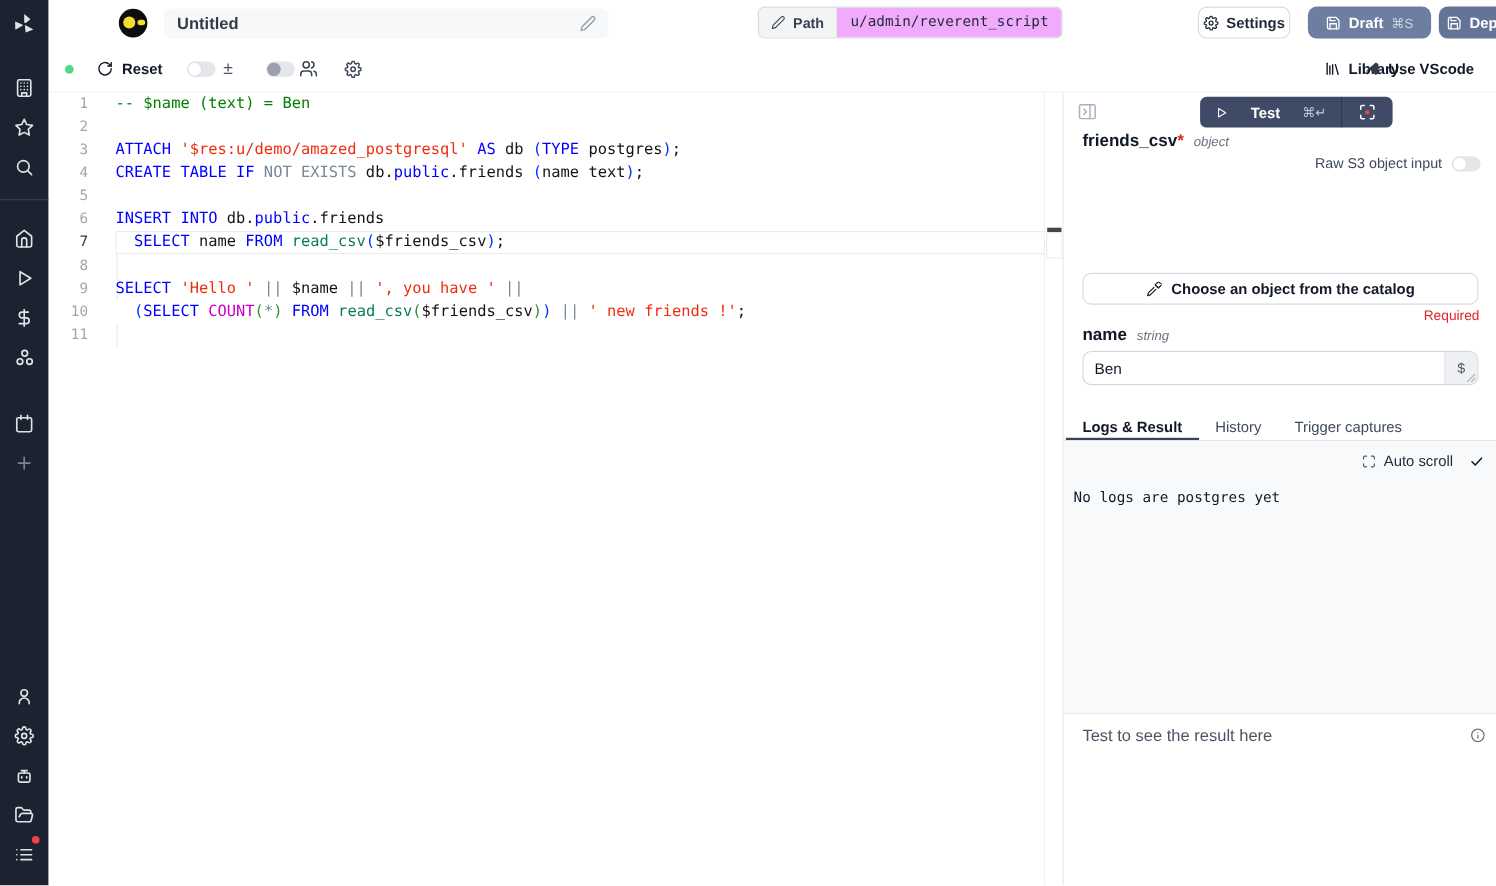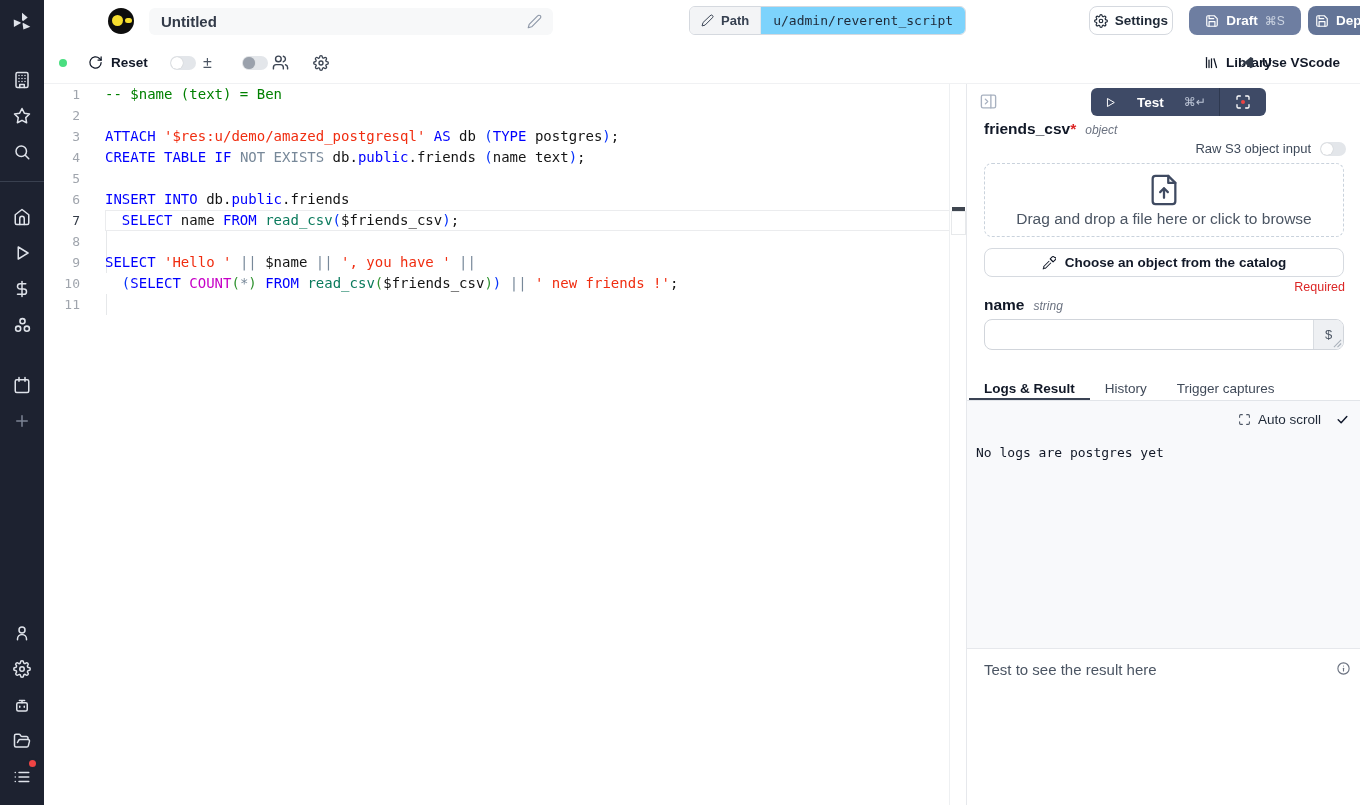--- a/index.html
+++ b/index.html
@@ -19,21 +19,21 @@
   
   .topbar { position:absolute; left:44px; top:0; right:0; height:42px; background:#fff; }
   .duck { position:absolute; left:64px; top:8px; width:26px; height:26px; border-radius:50%; background:#0d0d0d; }
   .duck .eye { position:absolute; left:4px; top:7px; width:11px; height:11px; border-radius:50%; background:#f5dd2e; }
   .duck .bill { position:absolute; left:17px; top:10px; width:7px; height:5px; border-radius:3px; background:#f5dd2e; }
   .titlebox { position:absolute; left:105px; top:8px; width:404px; height:27px; background:#f7f8f9; border-radius:6px; display:flex; align-items:center; padding:0 12px; }
   .titlebox .t { font-size:15px; font-weight:700; color:#333b49; }
   .titlebox .pencil { position:absolute; right:11px; top:6px; color:#8d97a7; }
   .pathgrp { position:absolute; left:645px; top:6px; height:29px; display:flex; border:1px solid #d5d9df; border-radius:6px; overflow:hidden; }
   .pathgrp .seg1 { display:flex; align-items:center; gap:7px; padding:0 11px; background:#f3f4f6; color:#374151; font-size:13px; font-weight:600; border-right:1px solid #e3e6ea; }
-  .pathgrp .seg2 { display:flex; align-items:center; padding:0 12px; background:#7dd3fc; font-family:"DejaVu Sans Mono",monospace; font-size:13px; color:#1f2937; }
+  .pathgrp .seg2 { display:flex; align-items:center; padding:0 12px; background:#f0abfc; font-family:"DejaVu Sans Mono",monospace; font-size:13px; color:#1f2937; }
   .btn { display:flex; align-items:center; justify-content:center; gap:7px; border-radius:8px; font-size:13.5px; font-weight:700; cursor:pointer; }
   .btn-settings { position:absolute; left:1045px; top:6px; width:84px; height:29px; background:#fff; border:1px solid #d5d9df; color:#1f2937; }
   .btn-draft { position:absolute; left:1145px; top:6px; width:112px; height:29px; background:#6e7ea1; color:#fff; }
   .btn-draft .sc { font-weight:400; font-size:12px; color:#ccd4e2; }
   .btn-deploy { position:absolute; left:1264px; top:6px; width:80px; height:29px; background:#637497; color:#fff; }
 
   
   .toolbar { position:absolute; left:44px; top:42px; right:0; height:42px; background:#fff; border-bottom:1px solid #f0f1f3; }
   .tb-item { position:absolute; top:0; height:41px; display:flex; align-items:center; color:#3c4553; }
   .green-dot { position:absolute; left:59px; top:59px; width:8px; height:8px; border-radius:50%; background:#4ade80; }
@@ -358,31 +358,20 @@
     <span class="ty">object</span>
   </div>
 
   <div class="raws3">
     <span>Raw S3 object input</span>
     <div class="toggle">
         <div class="knob"></div>
       </div>
   </div>
 
-  <div class="dropzone">
-    <span class="dz-icon">
-      <svg class="ic" viewBox="0 0 24 24" width="34" height="34" style="stroke-width:1.6">
-          <path d="M15 2H6a2 2 0 0 0-2 2v16a2 2 0 0 0 2 2h12a2 2 0 0 0 2-2V7z"></path>
-          <path d="M15 2v5h5"></path>
-          <path d="M12 17.5V11"></path>
-          <path d="m9.3 13.5 2.7-2.7 2.7 2.7"></path>
-        </svg>
-    </span>
-    <span class="txt">Drag and drop a file here or click to browse</span>
-  </div>
 
   <div class="catalog">
     <span>
       <svg class="ic" viewBox="0 0 24 24" width="14" height="14" style="stroke-width:1.8">
           <path d="m2 22 1-1h3l9-9"></path>
           <path d="M3 21v-3l9-9"></path>
           <path d="m15 6 3 3"></path>
           <path d="m21.5 2.5-1-1a2.1 2.1 0 0 0-3 0L14 5l5 5 3.5-3.5a2.1 2.1 0 0 0 0-4Z"></path>
         </svg>
     </span>
@@ -390,20 +379,21 @@
   </div>
 
   <div class="required">Required</div>
 
   <div class="argname" style="top:212px">
     <span class="nm">name</span>
     <span class="ty">string</span>
   </div>
 
   <div class="inputwrap">
+    <input value="Ben" style="">
     <div class="dollar">
         <span>$</span>
       </div>
     <span class="resize">
         <svg viewBox="0 0 10 10" width="9" height="9">
           <path d="M9 1 1 9M9 5 5 9" stroke="#aab1bb" stroke-width="1.2" fill="none"></path>
         </svg>
       </span>
   </div>
 

